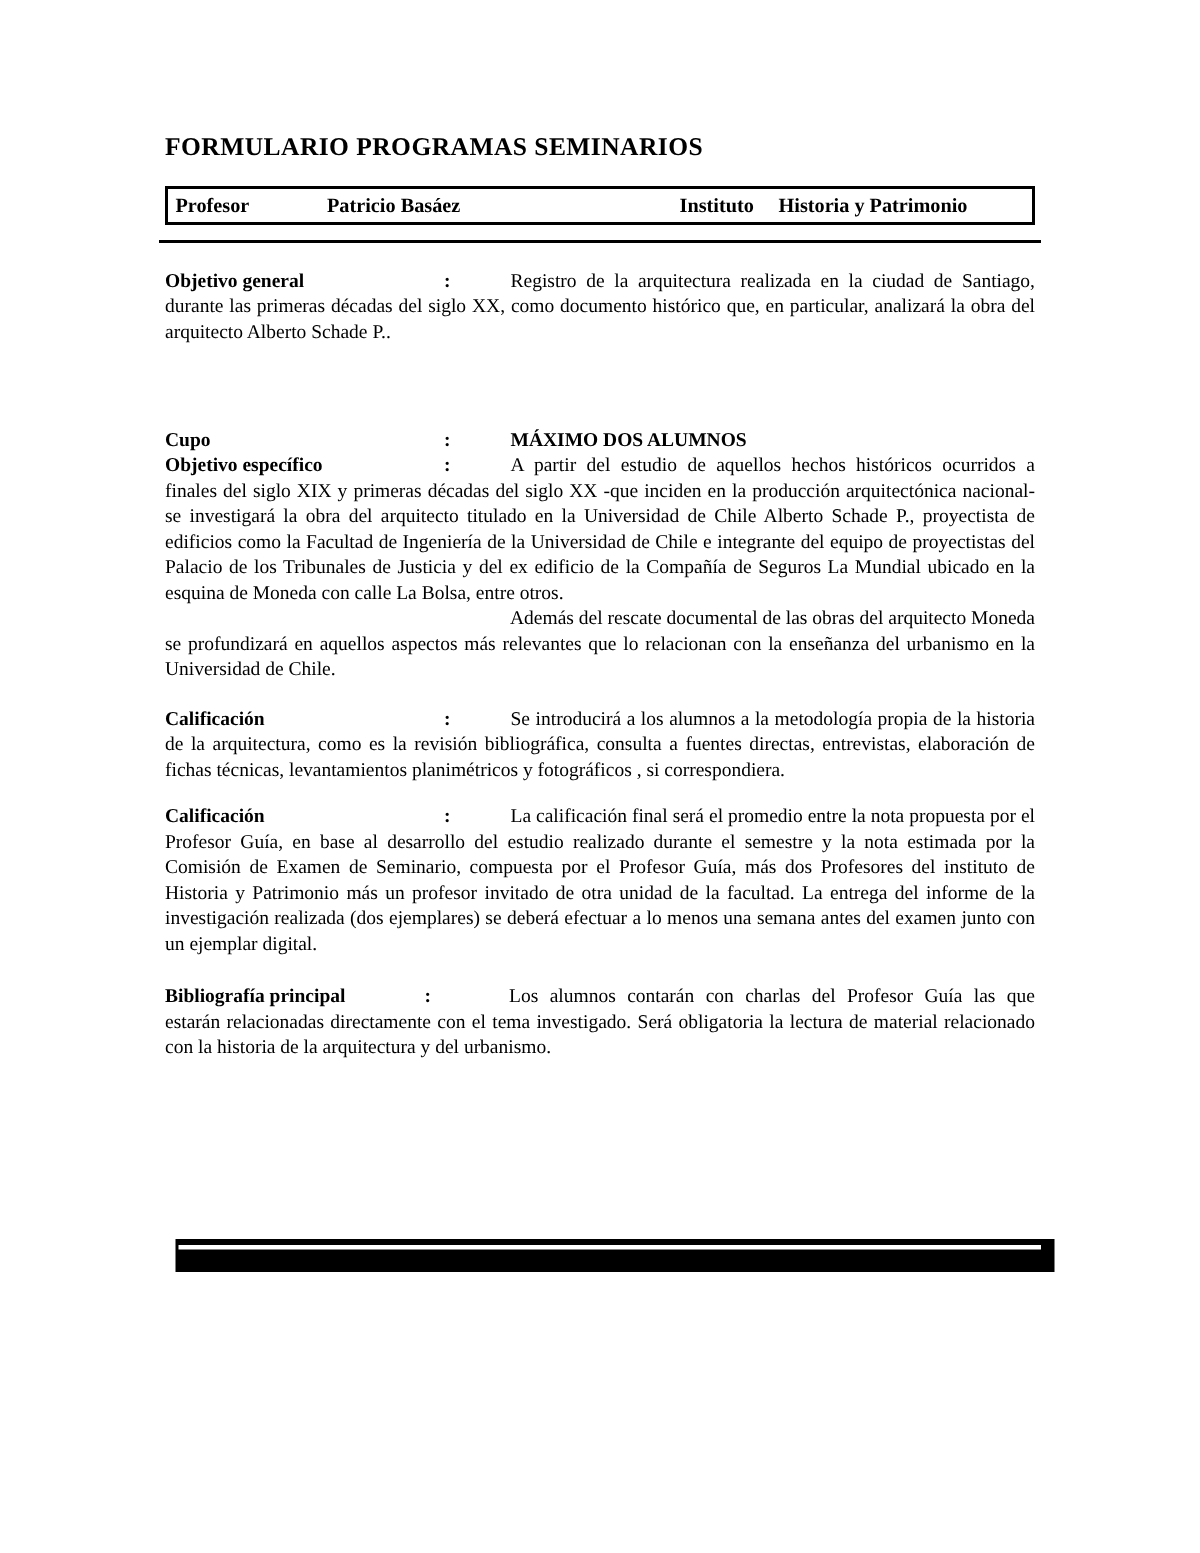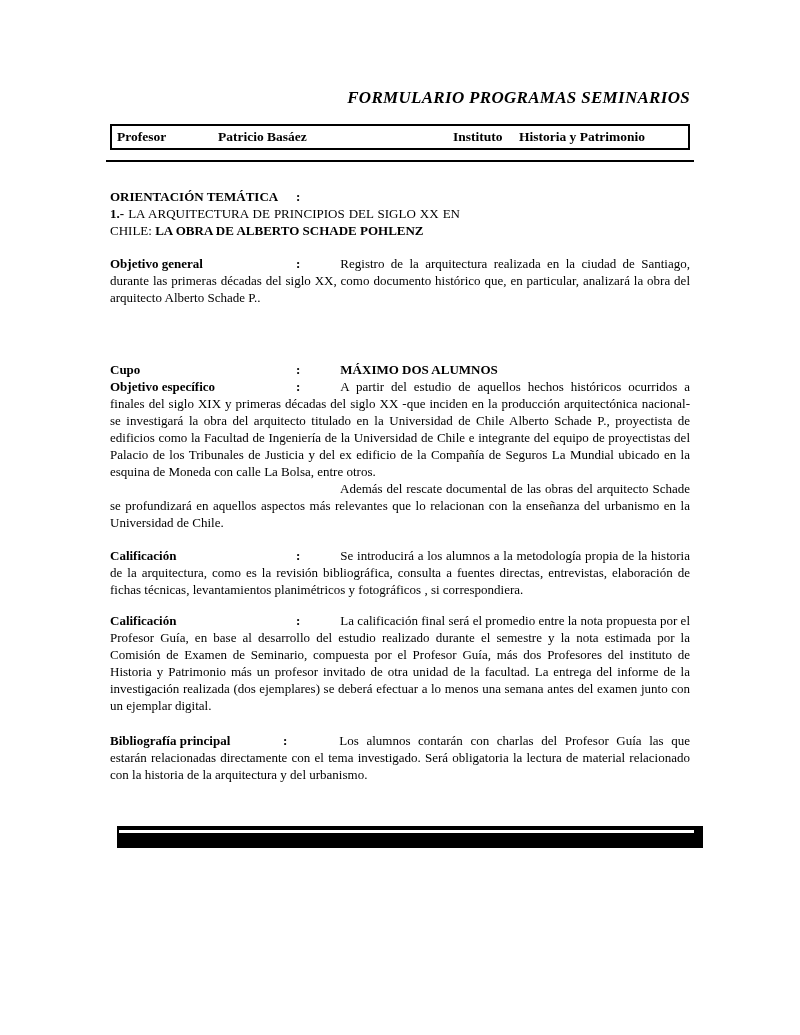--- a/index.html
+++ b/index.html
@@ -6,26 +6,25 @@
   html, body { width: 800px; height: 1035px; background: #ffffff; overflow: hidden; }
   body {
     font-family: "Liberation Serif", serif;
     font-size: 13px;
     color: #000000;
     position: relative;
   }
   .page { padding: 88px 110px 0 110px; }
 
   .title {
-    text-align: right;
+    text-align: left;
     font-weight: bold;
     font-size: 17px;
     letter-spacing: 0.3px;
     margin-bottom: 16px;
-    font-style: italic;
   }
 
   .head-box {
     border: 2px solid #000;
     height: 26px;
     display: flex;
     align-items: center;
     font-family: Liberation Serif, serif;
     font-weight: bold;
     font-size: 13.5px;
@@ -90,29 +89,28 @@
 
   <div class="head-box">
     <span class="hb-1">Profesor</span>
     <span class="hb-2">Patricio  Basáez</span>
     <span class="hb-3">Instituto</span>
     <span>Historia y Patrimonio</span>
   </div>
 
   <div class="head-rule"></div>
 
-  <p class="sec mt-orient"><span class="lbl">ORIENTACIÓN TEMÁTICA</span><span class="colon">:</span><span class="gap"></span><span class="orient-text"><span class="bold">1.-</span> <span>LA ARQUITECTURA DE PRINCIPIOS DEL SIGLO XX EN CHILE:</span> <span class="bold">LA OBRA DE  ALBERTO SCHADE POHLENZ</span></span></p>
 
   <p class="sec mt-objgen"><span class="lbl">Objetivo general</span><span class="colon">:</span><span class="gap"></span><span>Registro de la arquitectura realizada en la ciudad de Santiago, durante las  primeras décadas del siglo XX, como documento histórico que, en particular, analizará la obra  del arquitecto Alberto Schade P..</span></p>
 
   <p class="sec mt-cupo"><span class="lbl">Cupo</span><span class="colon">:</span><span class="gap"></span><span class="bold">MÁXIMO DOS ALUMNOS</span></p>
 
   <p class="sec"><span class="lbl">Objetivo específico</span><span class="colon">:</span><span class="gap"></span><span>A partir del estudio de aquellos hechos históricos ocurridos a finales del siglo XIX y primeras décadas del siglo XX -que inciden en la producción arquitectónica nacional-  se investigará la obra del arquitecto titulado en la Universidad de Chile Alberto Schade P.,  proyectista de edificios como  la Facultad de Ingeniería de la Universidad de Chile e integrante del equipo de proyectistas del Palacio de los Tribunales de Justicia  y del ex edificio de la Compañía de Seguros La Mundial ubicado en la esquina de Moneda con calle La Bolsa, entre otros.</span></p>
 
-  <p class="cont indent">Además del rescate documental de las obras del arquitecto Schade  se profundizará en aquellos aspectos más relevantes que lo relacionan con la enseñanza del urbanismo en la Universidad de Chile.</p>
+  <p class="cont indent">Además del rescate documental de las obras del arquitecto Moneda  se profundizará en aquellos aspectos más relevantes que lo relacionan con la enseñanza del urbanismo en la Universidad de Chile.</p>
 
   <p class="sec mt-meto"><span class="lbl">Calificación</span><span class="colon">:</span><span class="gap"></span><span>Se introducirá a los alumnos a la metodología propia de la historia de la arquitectura, como es la revisión bibliográfica, consulta a fuentes directas, entrevistas, elaboración de fichas técnicas, levantamientos planimétricos y fotográficos , si correspondiera.</span></p>
 
   <p class="sec mt-cali"><span class="lbl">Calificación</span><span class="colon">:</span><span class="gap"></span><span>La calificación final será el promedio entre la nota propuesta por el Profesor Guía, en base al desarrollo del estudio realizado  durante el semestre y la nota estimada por la Comisión de Examen de Seminario, compuesta por el Profesor Guía, más  dos Profesores del instituto de Historia y Patrimonio más un profesor invitado de otra unidad de la facultad. La entrega del informe de la investigación realizada (dos ejemplares) se deberá efectuar a lo menos una semana antes del examen junto con un ejemplar digital.</span></p>
 
   <p class="sec mt-bib"><span class="lbl sm">Bibliografía principal</span><span class="colon">:</span><span class="gap lg"></span><span>Los alumnos contarán con charlas del Profesor Guía las que estarán  relacionadas directamente con el tema investigado. Será obligatoria la lectura de material relacionado con la historia de la arquitectura y del urbanismo.</span></p>
 
 </div>
 
 <div class="bottom-bar">

